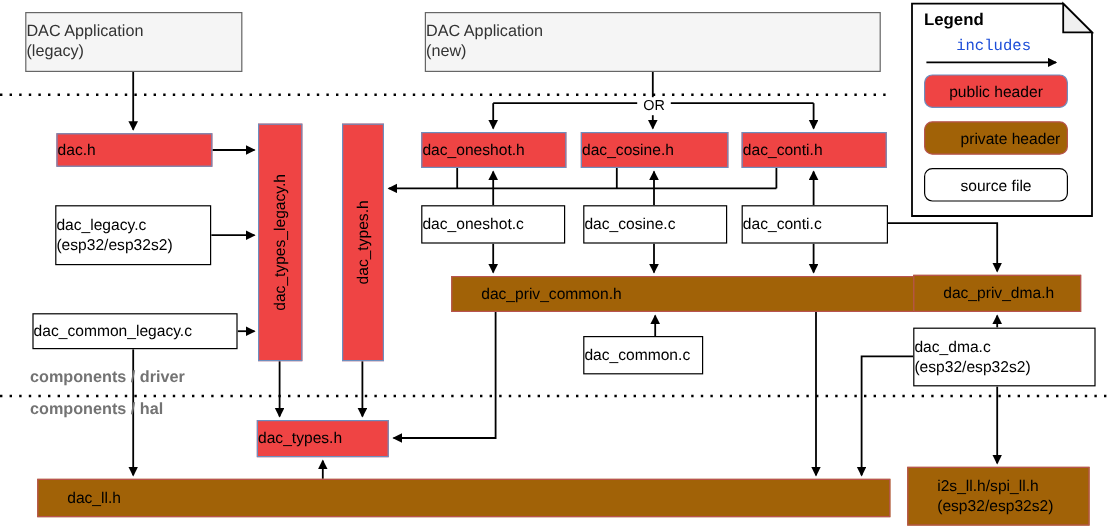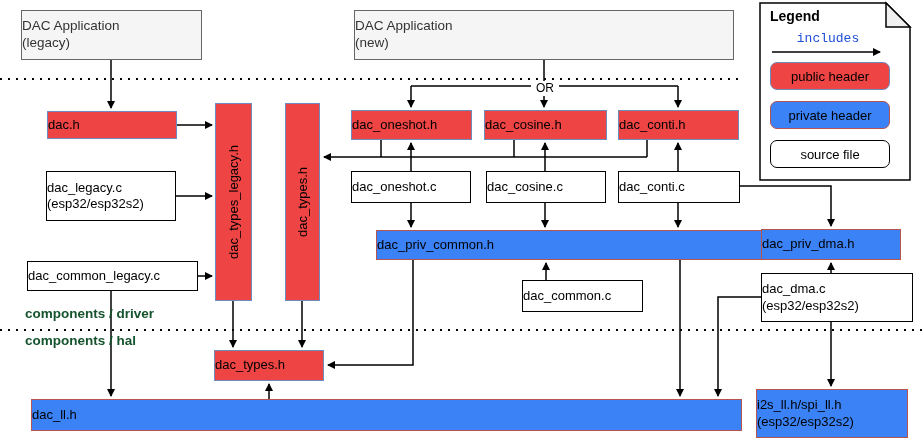--- a/index.html
+++ b/index.html
@@ -3,28 +3,28 @@
 <meta charset="utf-8">
 <style>
   html,body{margin:0;padding:0;background:#ffffff;}
   #canvas{position:relative;width:923px;height:441px;background:#fff;overflow:hidden;
           font-family:"Liberation Sans",sans-serif;}
   #wires{position:absolute;left:0;top:0;width:923px;height:441px;}
   .box{position:absolute;box-sizing:border-box;display:flex;flex-direction:column;
        align-items:flex-start;justify-content:center;text-align:center;
        font-size:13px;color:#000;line-height:1.25;background:#fff;border:1.5px solid #000;}
   .blue {background:#ef4444;border-color:#6c8ebf;}
-  .pink {background:#3b82f6;border-color:#b85450;}
+  .pink {background:#a16207;border-color:#b85450;padding-left:24px;}
   .white{background:#ffffff;border-color:#000000;}
   .gray {background:#f5f5f5;border-color:#666666;color:#333;font-size:13.5px;}
   .vert span{position:absolute;left:50%;top:50%;transform:translate(-50%,-50%) rotate(-90deg);
              white-space:nowrap;}
   .or{position:absolute;left:531px;top:81px;width:28px;height:15px;background:#fff;
       font-size:12px;text-align:center;line-height:15px;color:#000;}
-  .layer-label{position:absolute;font-weight:bold;font-size:13.5px;color:#14532d;white-space:nowrap;}
+  .layer-label{position:absolute;font-weight:bold;font-size:13.5px;color:#737373;white-space:nowrap;}
   .legend-title{position:absolute;left:770px;top:8px;font-weight:bold;font-size:14px;color:#000;}
   .legend-includes{position:absolute;left:772px;top:31px;width:112px;text-align:center;
                    font-size:13px;color:#1d4ed8;font-family:Liberation Mono, monospace;}
   .swatch{position:absolute;left:770px;width:120px;height:28px;border-radius:7px;
           display:flex;align-items:center;justify-content:center;font-size:13px;
           box-sizing:border-box;border:1.5px solid #000;}
 </style>
 </head>
 <body>
 
@@ -131,21 +131,21 @@
   <div class="box white" style="left:486px;top:171px;width:120px;height:32px;">
     <span>dac_cosine.c</span>
   </div>
   <div class="box white" style="left:618px;top:171px;width:122px;height:32px;">
     <span>dac_conti.c</span>
   </div>
 
   <div class="box pink" style="left:352px;top:230px;width:390px;height:30px;margin-left:24px;">
     <span>dac_priv_common.h</span>
   </div>
-  <div class="box white" style="left:486px;top:280px;width:121px;height:32px;margin-left:36px;">
+  <div class="box white" style="left:486px;top:280px;width:100px;height:32px;">
     <span>dac_common.c</span>
   </div>
   <div class="box pink" style="left:761px;top:229px;width:140px;height:31px;">
     <span>dac_priv_dma.h</span>
   </div>
   <div class="box white" style="left:761px;top:273px;width:152px;height:49px;">
     <span>dac_dma.c</span>
     <span>(esp32/esp32s2)</span>
   </div>
 

